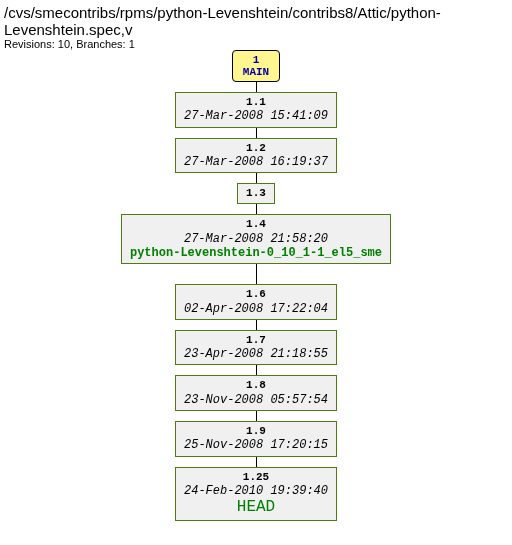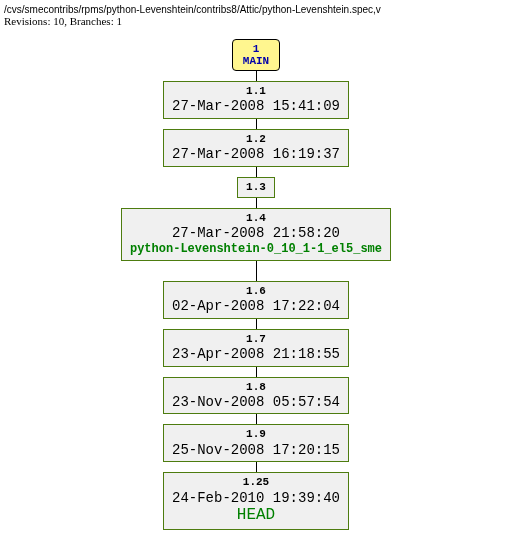--- a/index.html
+++ b/index.html
@@ -7,27 +7,27 @@
     padding: 4px;
     font-family: Arial, sans-serif;
     font-size: 10px;
     background: #fff;
     color: #000;
     width: 512px;
     height: 545px;
     box-sizing: border-box;
   }
   .header-path {
-    font-size: 10px;
+    font-size: 15px;
     font-family: Arial, sans-serif;
   }
   .header-rev {
     font-size: 11px;
-    font-family: Liberation Serif, serif;
-    margin-bottom: 12px;
+    font-family: Liberation Sans, sans-serif;
+    margin-bottom: 0;
   }
   .tree {
     display: flex;
     flex-direction: column;
     align-items: center;
     width: 100%;
   }
   .node {
     background: #f0f0f0;
     border: 1px solid #4d7c0f;
@@ -36,21 +36,22 @@
     font-family: "Courier New", monospace;
     font-size: 10px;
     line-height: 1.2;
     box-sizing: border-box;
   }
   .node .rev {
     font-weight: bold;
     font-size: 11px;
   }
   .node .date {
-    font-size: 14px;
+    font-size: 12px;
+    font-style: italic;
   }
   .branch-node {
     background: #fff68f;
     border: 1px solid #000;
     border-radius: 4px;
     padding: 3px 10px;
     font-family: "Courier New", monospace;
     font-weight: bold;
     font-size: 11px;
     color: #0000aa;

